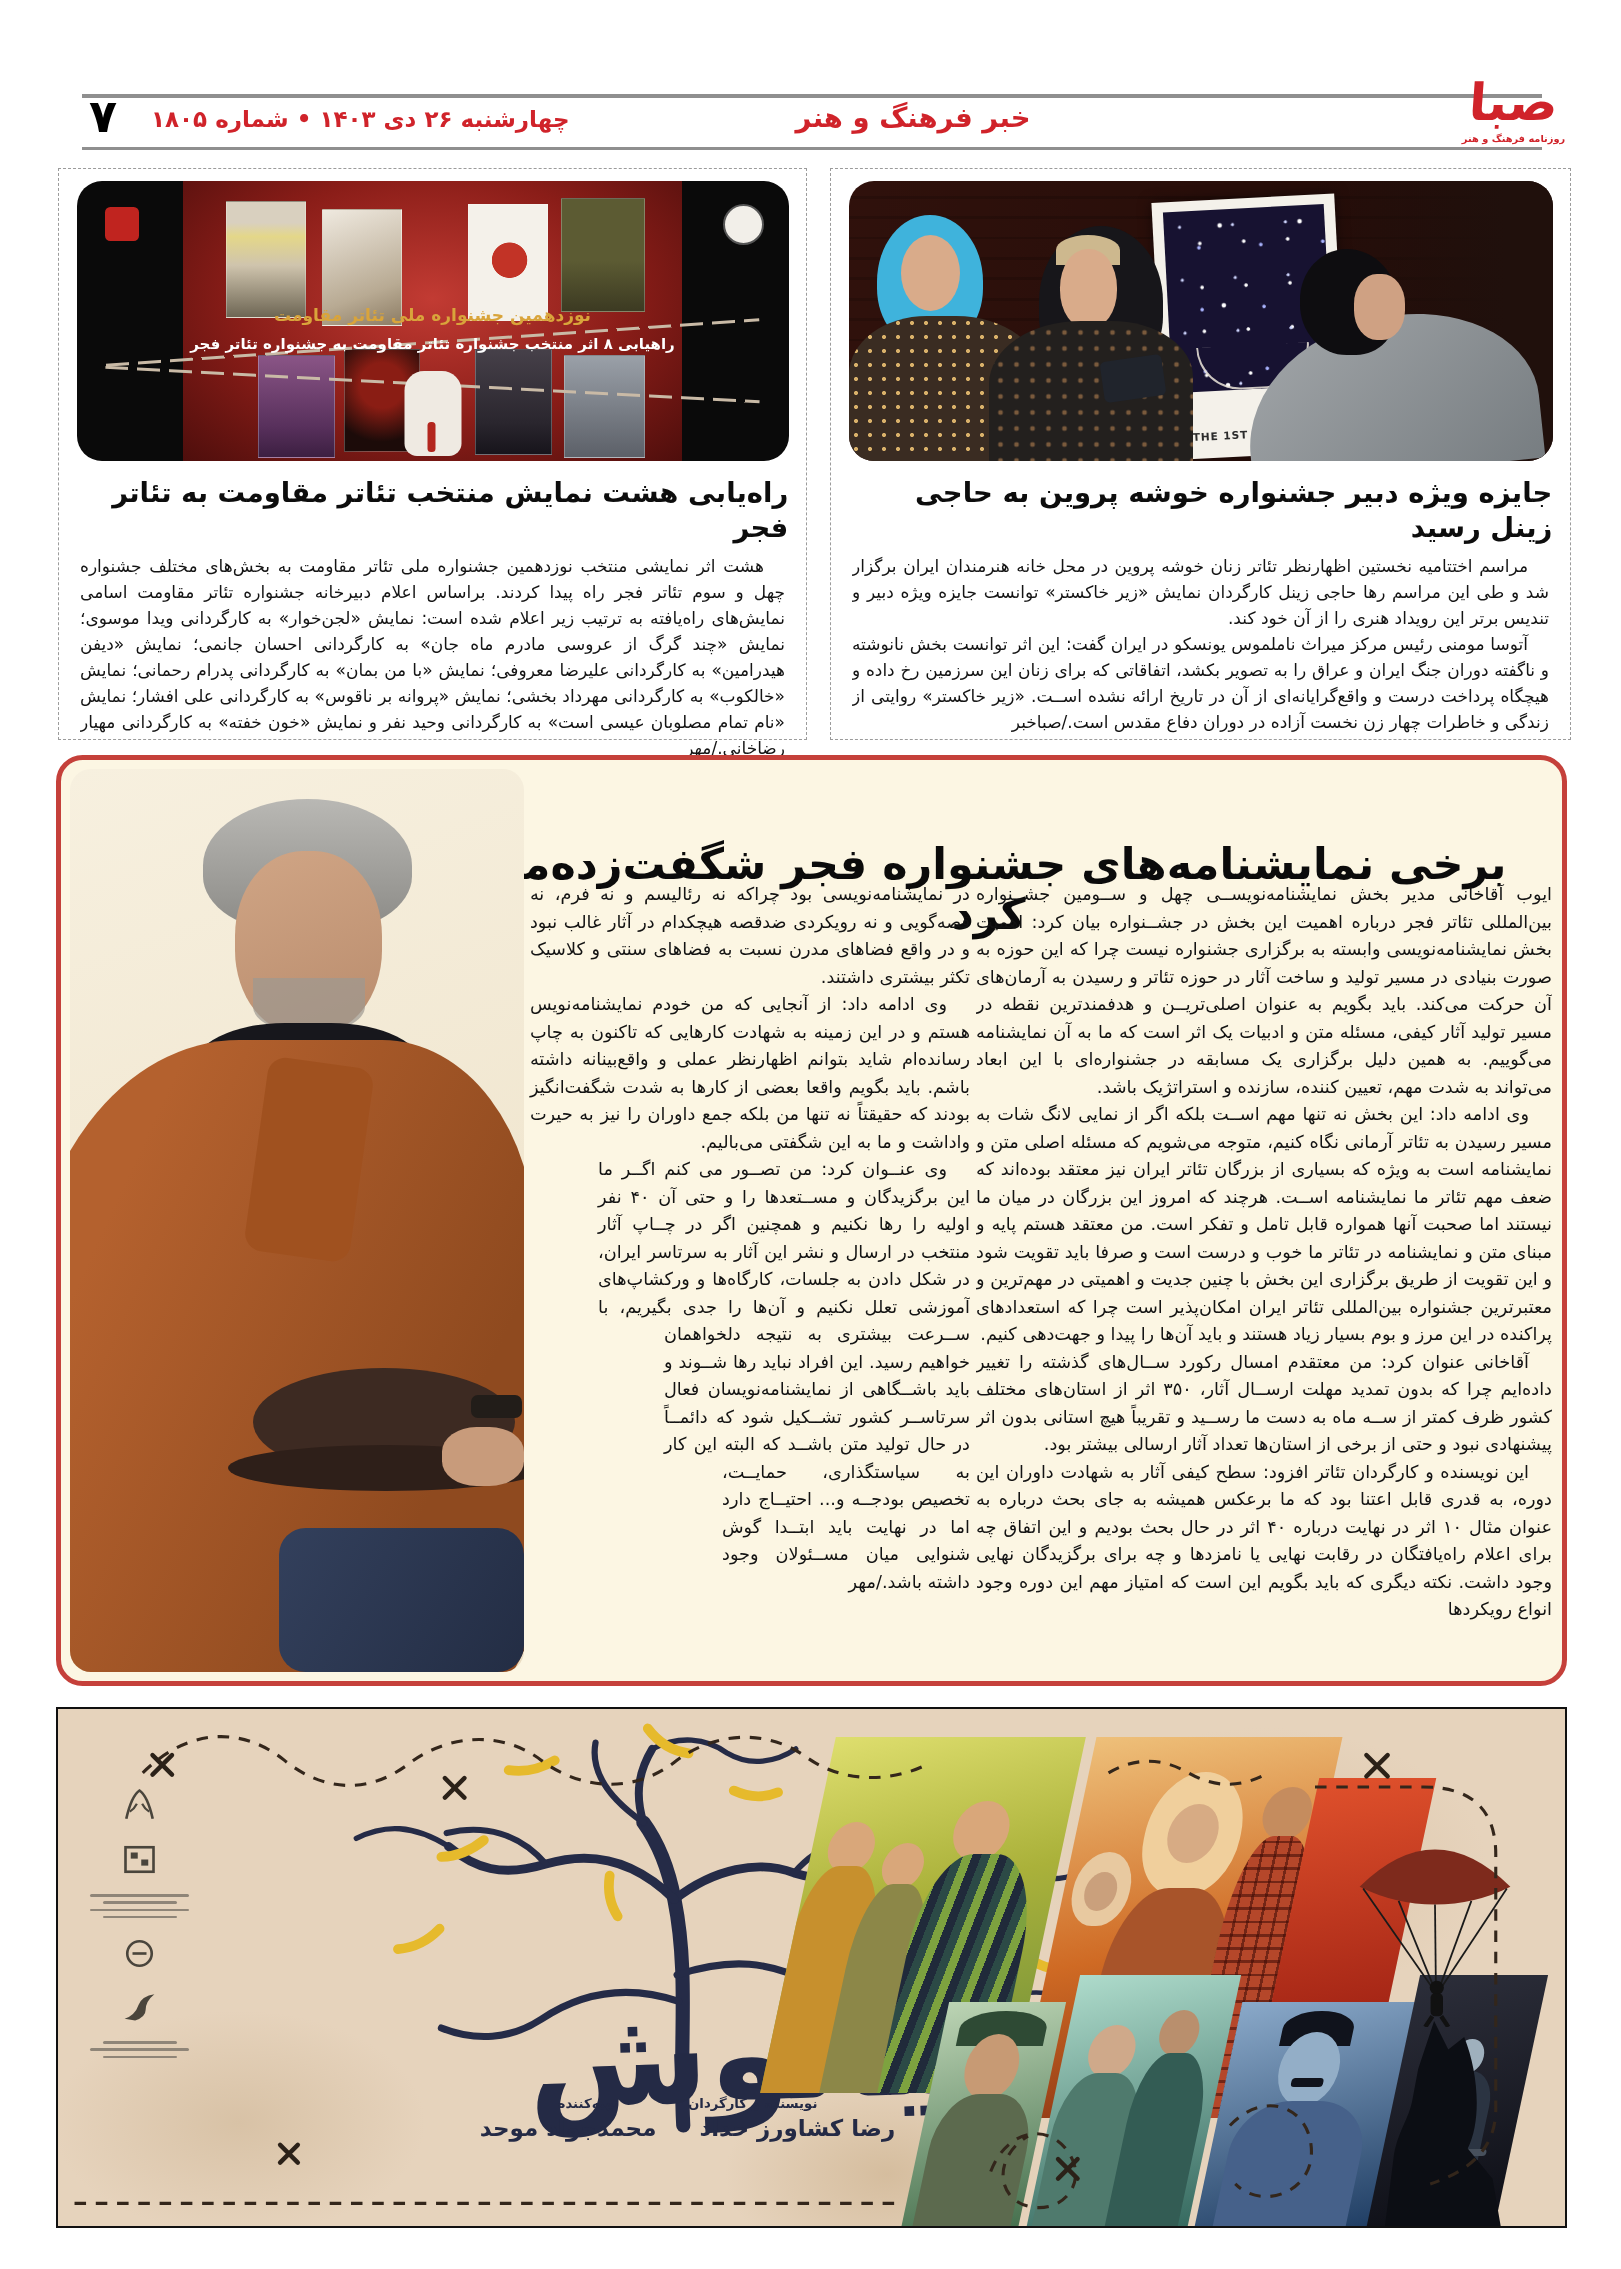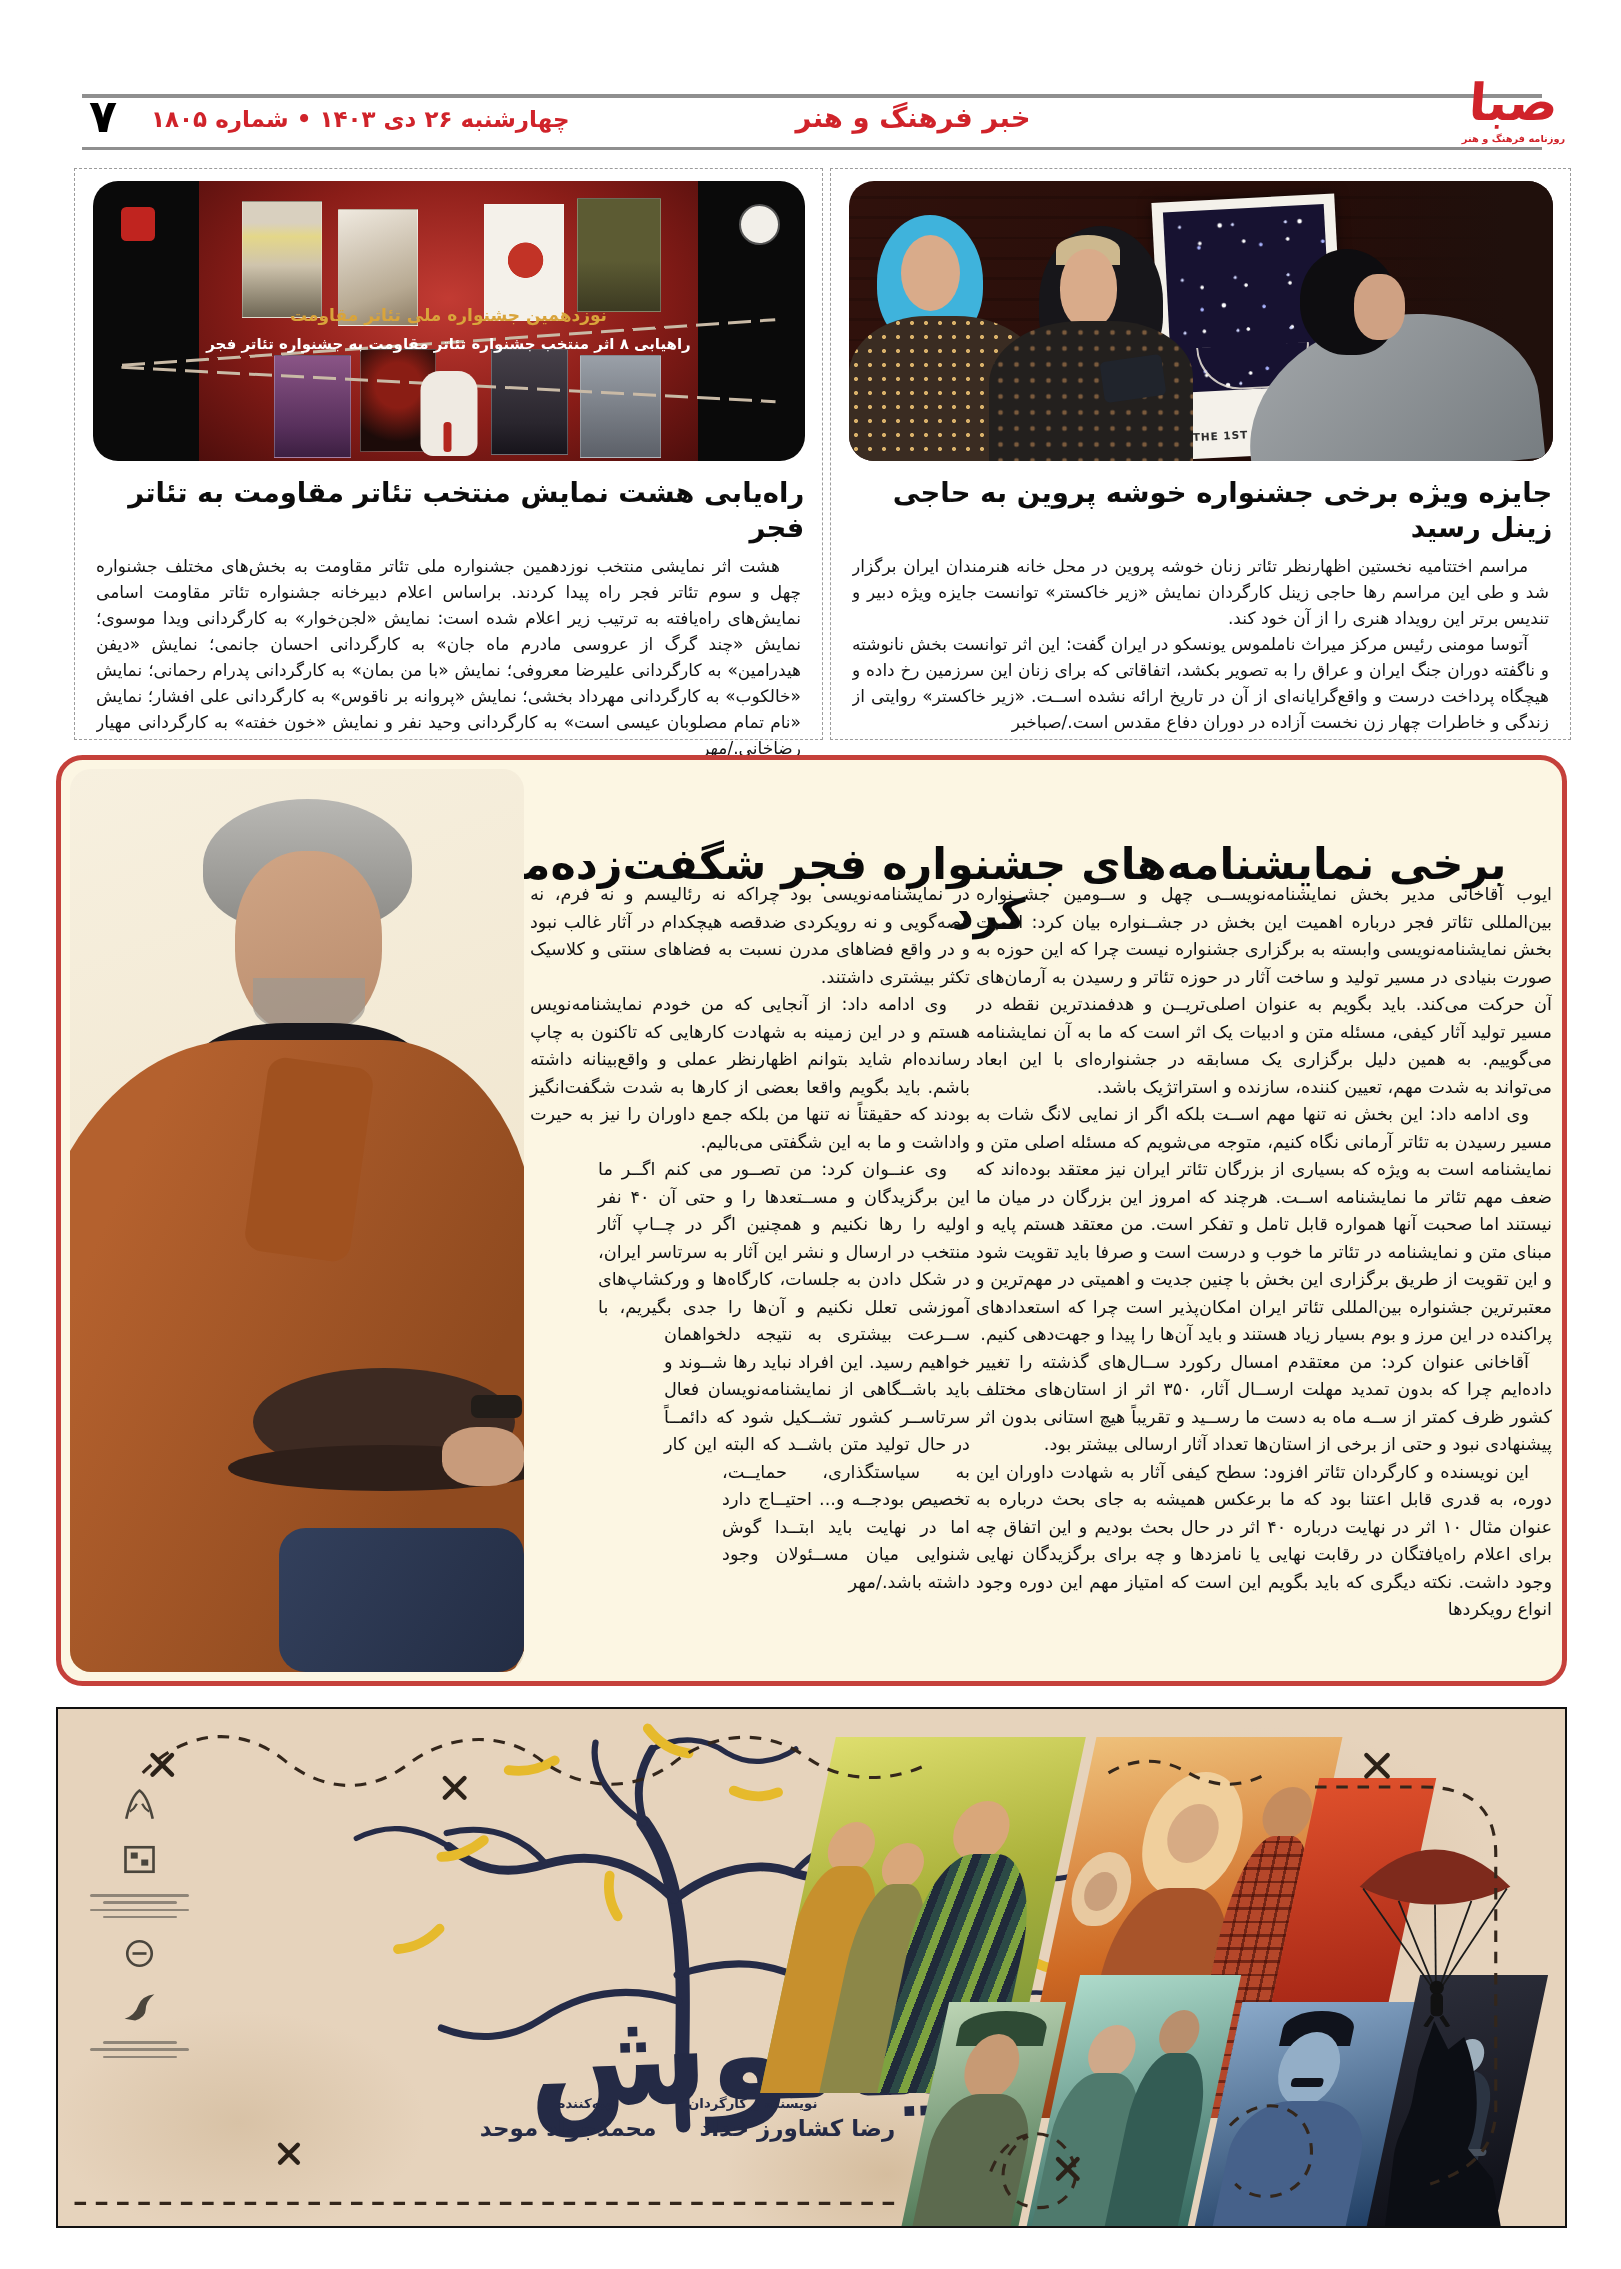--- a/index.html
+++ b/index.html
@@ -12,21 +12,21 @@
   .rule.bot{top:147px;height:2.7px;}
   .page-number{position:absolute;left:89px;top:89px;font-size:46px;font-weight:bold;color:#000;}
   .date-line{position:absolute;left:151px;top:106px;font-size:23px;font-weight:600;color:#d0232a;direction:rtl;white-space:nowrap;}
   .section-title{position:absolute;left:709px;top:101px;width:408px;text-align:center;font-size:27.5px;font-weight:bold;color:#d0232a;direction:rtl;}
   .logo{position:absolute;right:51px;top:74px;width:115px;text-align:center;color:#d0232a;}
   .logo-script{font-size:51px;font-weight:900;line-height:57px;transform:skewX(-4deg);}
   .logo-tag{font-size:9.8px;font-weight:bold;margin-top:1.8px;}
 
   
   .article-box{position:absolute;top:168px;height:572px;border:1.8px dashed #9b9b9b;background:#fff;box-sizing:border-box;}
-  #box-resistance{left:74px;width:749px;}
+  #box-resistance{left:58px;width:749px;}
   #box-khooshe{left:830px;width:741px;}
   .art-image{position:relative;margin:12.4px auto 0;width:calc(100% - 35px);height:280px;border-radius:25px;overflow:hidden;}
   .art-headline{margin:14px 17.7px 0;font-weight:bold;font-size:27.5px;color:#0d0d0d;direction:rtl;line-height:1.25;}
   .art-body{margin:8.9px 21px 0;font-size:17px;line-height:26px;text-align:justify;direction:rtl;color:#141414;overflow:hidden;max-height:213px;}
   .art-body p{margin:0;}
   .art-body p.ind{text-indent:21px;}
 
   
   .collage-black{position:absolute;inset:0;background:#0a0a0a;}
   .collage-red{position:absolute;left:15%;right:15%;top:0;bottom:0;
@@ -198,21 +198,21 @@
       <div class="w1-body"></div>
       <div class="w2-scarf"></div>
       <div class="w2-hair"></div>
       <div class="w2-face"></div>
       <div class="w2-body"></div>
       <div class="man-suit"></div>
       <div class="man-head"></div>
       <div class="man-face"></div>
       <div class="trophy"></div>
     </div>
-    <h2 class="art-headline">جایزه ویژه برخی جشنواره خوشه پروین به حاجی زینل رسید</h2>
+    <h2 class="art-headline">جایزه ویژه دبیر جشنواره خوشه پروین به حاجی زینل رسید</h2>
     <div class="art-body">
       <p class="ind">مراسم اختتامیه نخستین اظهارنظر تئاتر زنان خوشه پروین در محل خانه هنرمندان ایران برگزار شد و طی این مراسم رها حاجی زینل کارگردان نمایش «زیر خاکستر» توانست جایزه ویژه دبیر و تندیس برتر این رویداد هنری را از آن خود کند.</p>
       <p class="ind">آتوسا مومنی رئیس مرکز میراث ناملموس یونسکو در ایران گفت: این اثر توانست بخش نانوشته و ناگفته دوران جنگ ایران و عراق را به تصویر بکشد، اتفاقاتی که برای زنان این سرزمین رخ داده و هیچگاه پرداخت درست و واقع‌گرایانه‌ای از آن در تاریخ ارائه نشده اســت. «زیر خاکستر» روایتی از زندگی و خاطرات چهار زن نخست آزاده در دوران دفاع مقدس است./صباخبر</p>
     </div>
   </article>
 
   <article id="interview">
     <h1 class="iv-headline">برخی نمایشنامه‌های جشنواره فجر شگفت‌زده‌مان کرد</h1>
 
     <div class="portrait">

